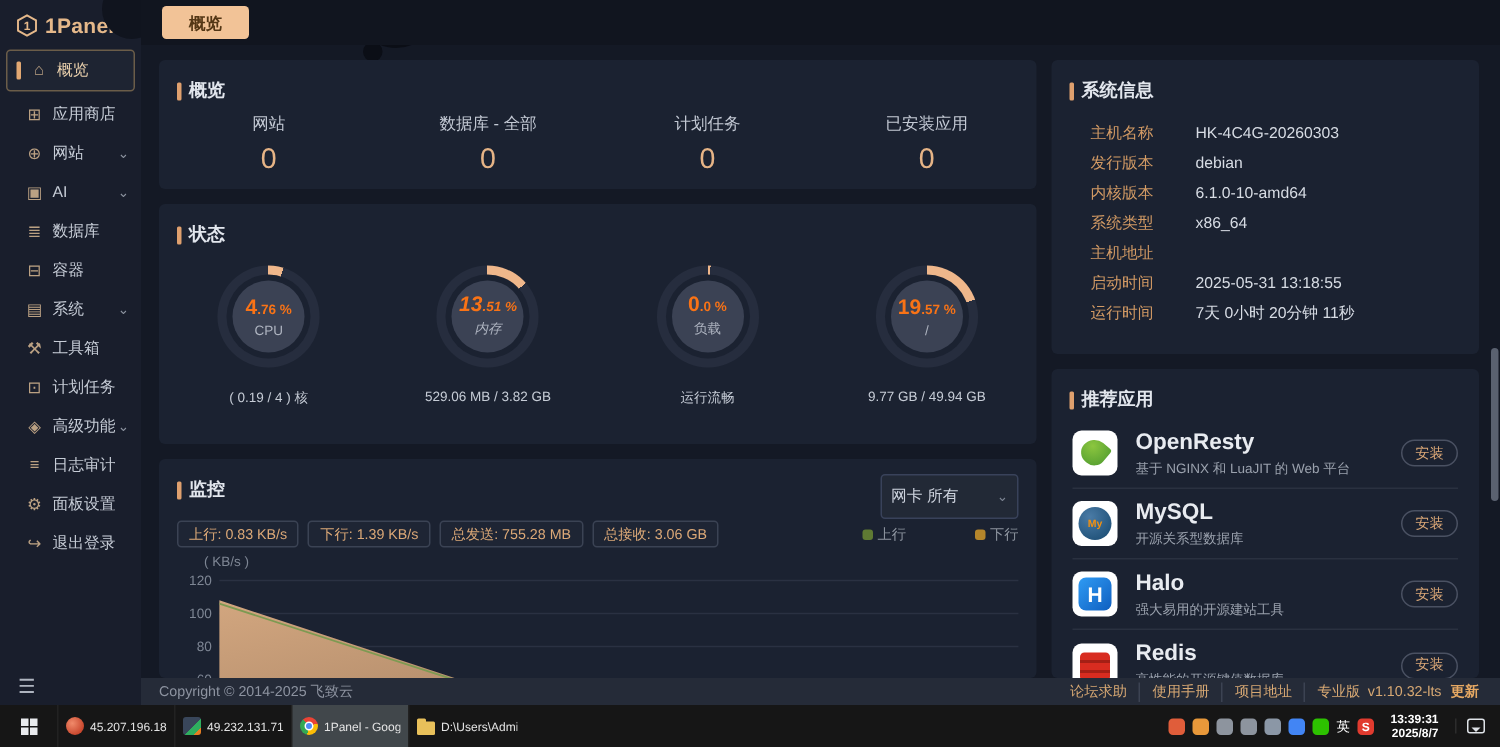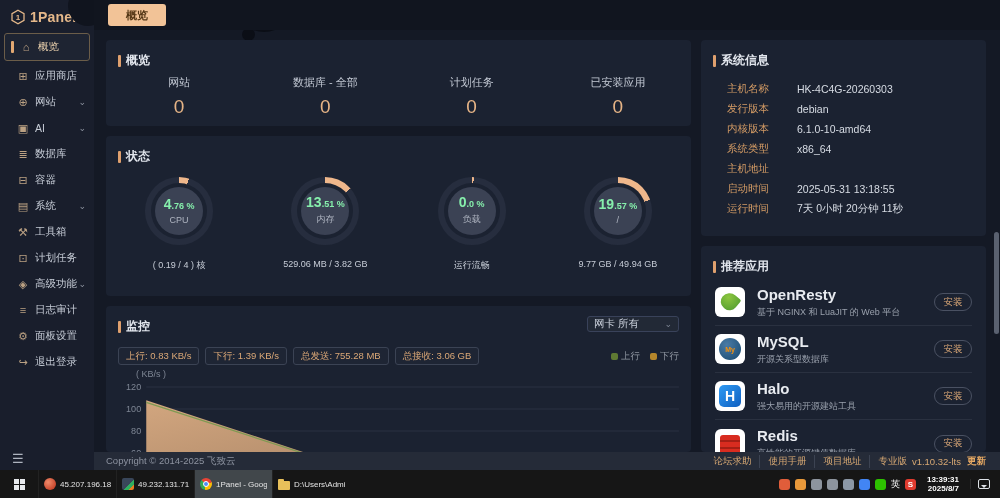--- a/index.html
+++ b/index.html
@@ -48,38 +48,38 @@
   .ov-label{color:#c3c9d4;font-size:11px;}
   .ov-value{color:#e6b486;font-size:19px;margin-top:6px;cursor:pointer;}
 
   
   .card-status{height:160px;flex:none;}
   .gauges{display:flex;margin-top:12px;}
   .gcol{flex:1;display:flex;flex-direction:column;align-items:center;}
   .gring{position:relative;width:68px;height:68px;border-radius:50%;}
   .ginner{position:absolute;inset:6px;border-radius:50%;background:#1b2231;}
   .gcore{position:absolute;inset:4px;border-radius:50%;background:#3b4254;display:flex;flex-direction:column;align-items:center;justify-content:center;}
-  .gval{color:#86efac;line-height:12px;}
+  .gval{color:#f97316;line-height:12px;}
   .gbig{font-size:14px;font-weight:bold;}
   .gsmall{font-size:9px;font-weight:bold;}
   .glabel{color:#aeb4c0;font-size:9px;margin-top:3px;}
   .gsub{color:#c6ccd6;font-size:9px;margin-top:14px;}
 
   
   .card-monitor{flex:1;position:relative;}
   .mon-controls{position:absolute;top:10px;right:12px;display:flex;align-items:center;gap:8px;}
-  .nic-select{display:flex;align-items:center;width:92px;height:16px;background:#222936;border:1px solid #39425a;border-radius:3px;padding:0 6px;color:#ccd2dd;font-size:10.5px;cursor:pointer;}
+  .nic-select{display:flex;align-items:center;width:92px;height:30px;background:#222936;border:1px solid #39425a;border-radius:3px;padding:0 6px;color:#ccd2dd;font-size:10.5px;cursor:pointer;}
   .nic-select .chev{margin-left:auto;color:#7e8694;font-size:9px;line-height:5px;}
   .mtoggle{display:flex;border:1px solid #39425a;border-radius:3px;overflow:hidden;}
   .mtbtn{height:22px;padding:0 9px;display:flex;align-items:center;color:#ccd2dd;font-size:10.5px;cursor:pointer;background:transparent;}
   .mtbtn.active{background:#efba8e;color:#533615;font-weight:bold;}
   .mon-tags{display:flex;gap:6px;margin:12px 0 0 12px;align-items:center;}
   .mtag{height:18px;display:flex;align-items:center;padding:0 7px;border:1px solid #3b4354;border-radius:3px;color:#dba877;font-size:9.5px;background:#1e2534;}
   .legend{margin-left:auto;margin-right:12px;display:flex;gap:10px;}
-  .litem{display:flex;align-items:center;gap:3px;color:#8d949f;font-size:9.5px;cursor:pointer;}
+  .litem{display:flex;align-items:center;gap:3px;color:#8d949f;font-size:9.5px;cursor:pointer;margin-left:36px;}
   .ldot{width:7px;height:7px;border-radius:2px;}
   .chart{position:relative;height:120px;margin:4px 8px 0 12px;}
   .chart .unit{position:absolute;left:18px;top:0;color:#7e8694;font-size:9px;}
   .chart svg{position:absolute;left:0;top:12px;width:100%;height:150px;}
 
   
   .card-sys{height:196px;flex:none;}
   .sys-rows{margin:10px 0 0 26px;}
   .sys-row{display:flex;height:20px;align-items:center;}
   .sys-label{width:58px;color:#d29a64;font-size:10.5px;flex:none;}
@@ -300,21 +300,21 @@
                       <div class="gcore">
                       <div class="gval"><span class="gbig">4</span><span class="gsmall">.76 %</span></div>
                       <div class="glabel">CPU</div>
                     </div>
                     </div>
                   </div>
                   <div class="gsub">( 0.19 / 4 ) 核</div>
                 </div>
 
                 <div class="gcol">
-                  <div class="gring" style="background: conic-gradient(rgb(239, 183, 139) 48.636deg, rgb(38, 45, 62) 48.636deg);">
+                  <div class="gring" style="background: conic-gradient(rgb(239, 183, 139) 48.636deg, rgb(38, 45, 62) 48.636deg); font-style: italic;">
                     <div class="ginner">
                       <div class="gcore">
                       <div class="gval"><span class="gbig">13</span><span class="gsmall">.51 %</span></div>
                       <div class="glabel">内存</div>
                     </div>
                     </div>
                   </div>
                   <div class="gsub">529.06 MB / 3.82 GB</div>
                 </div>
 

